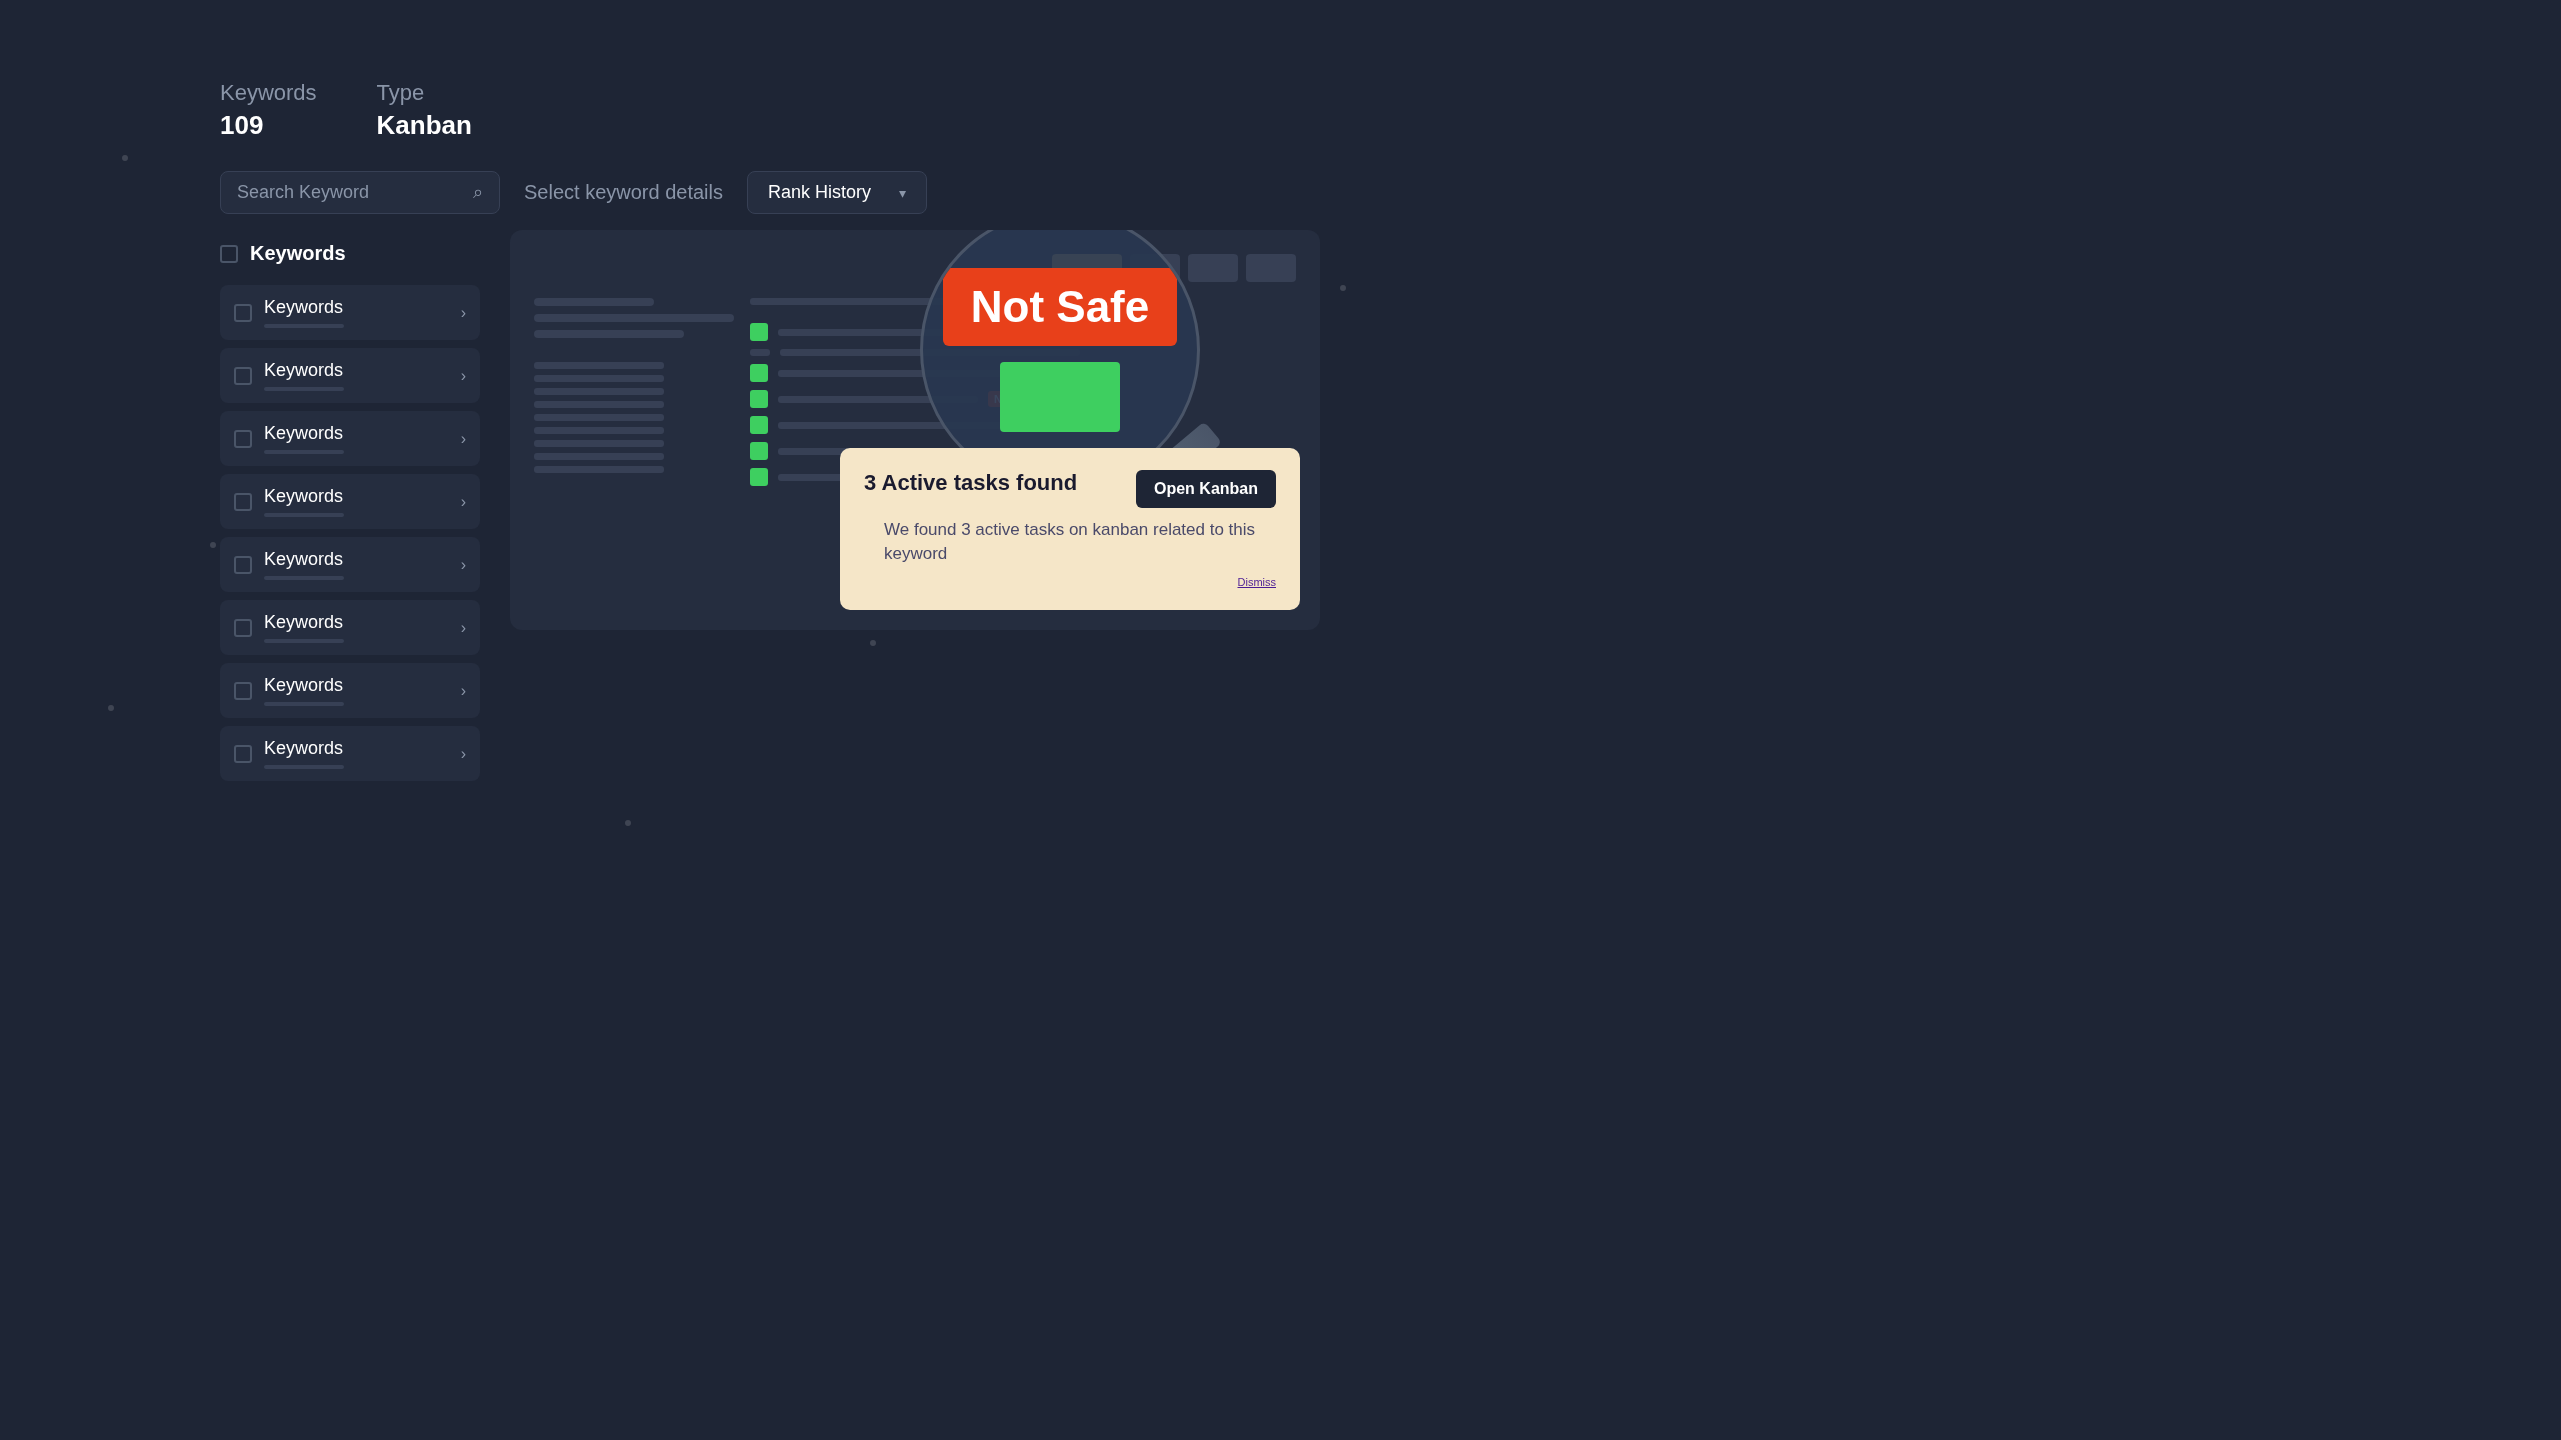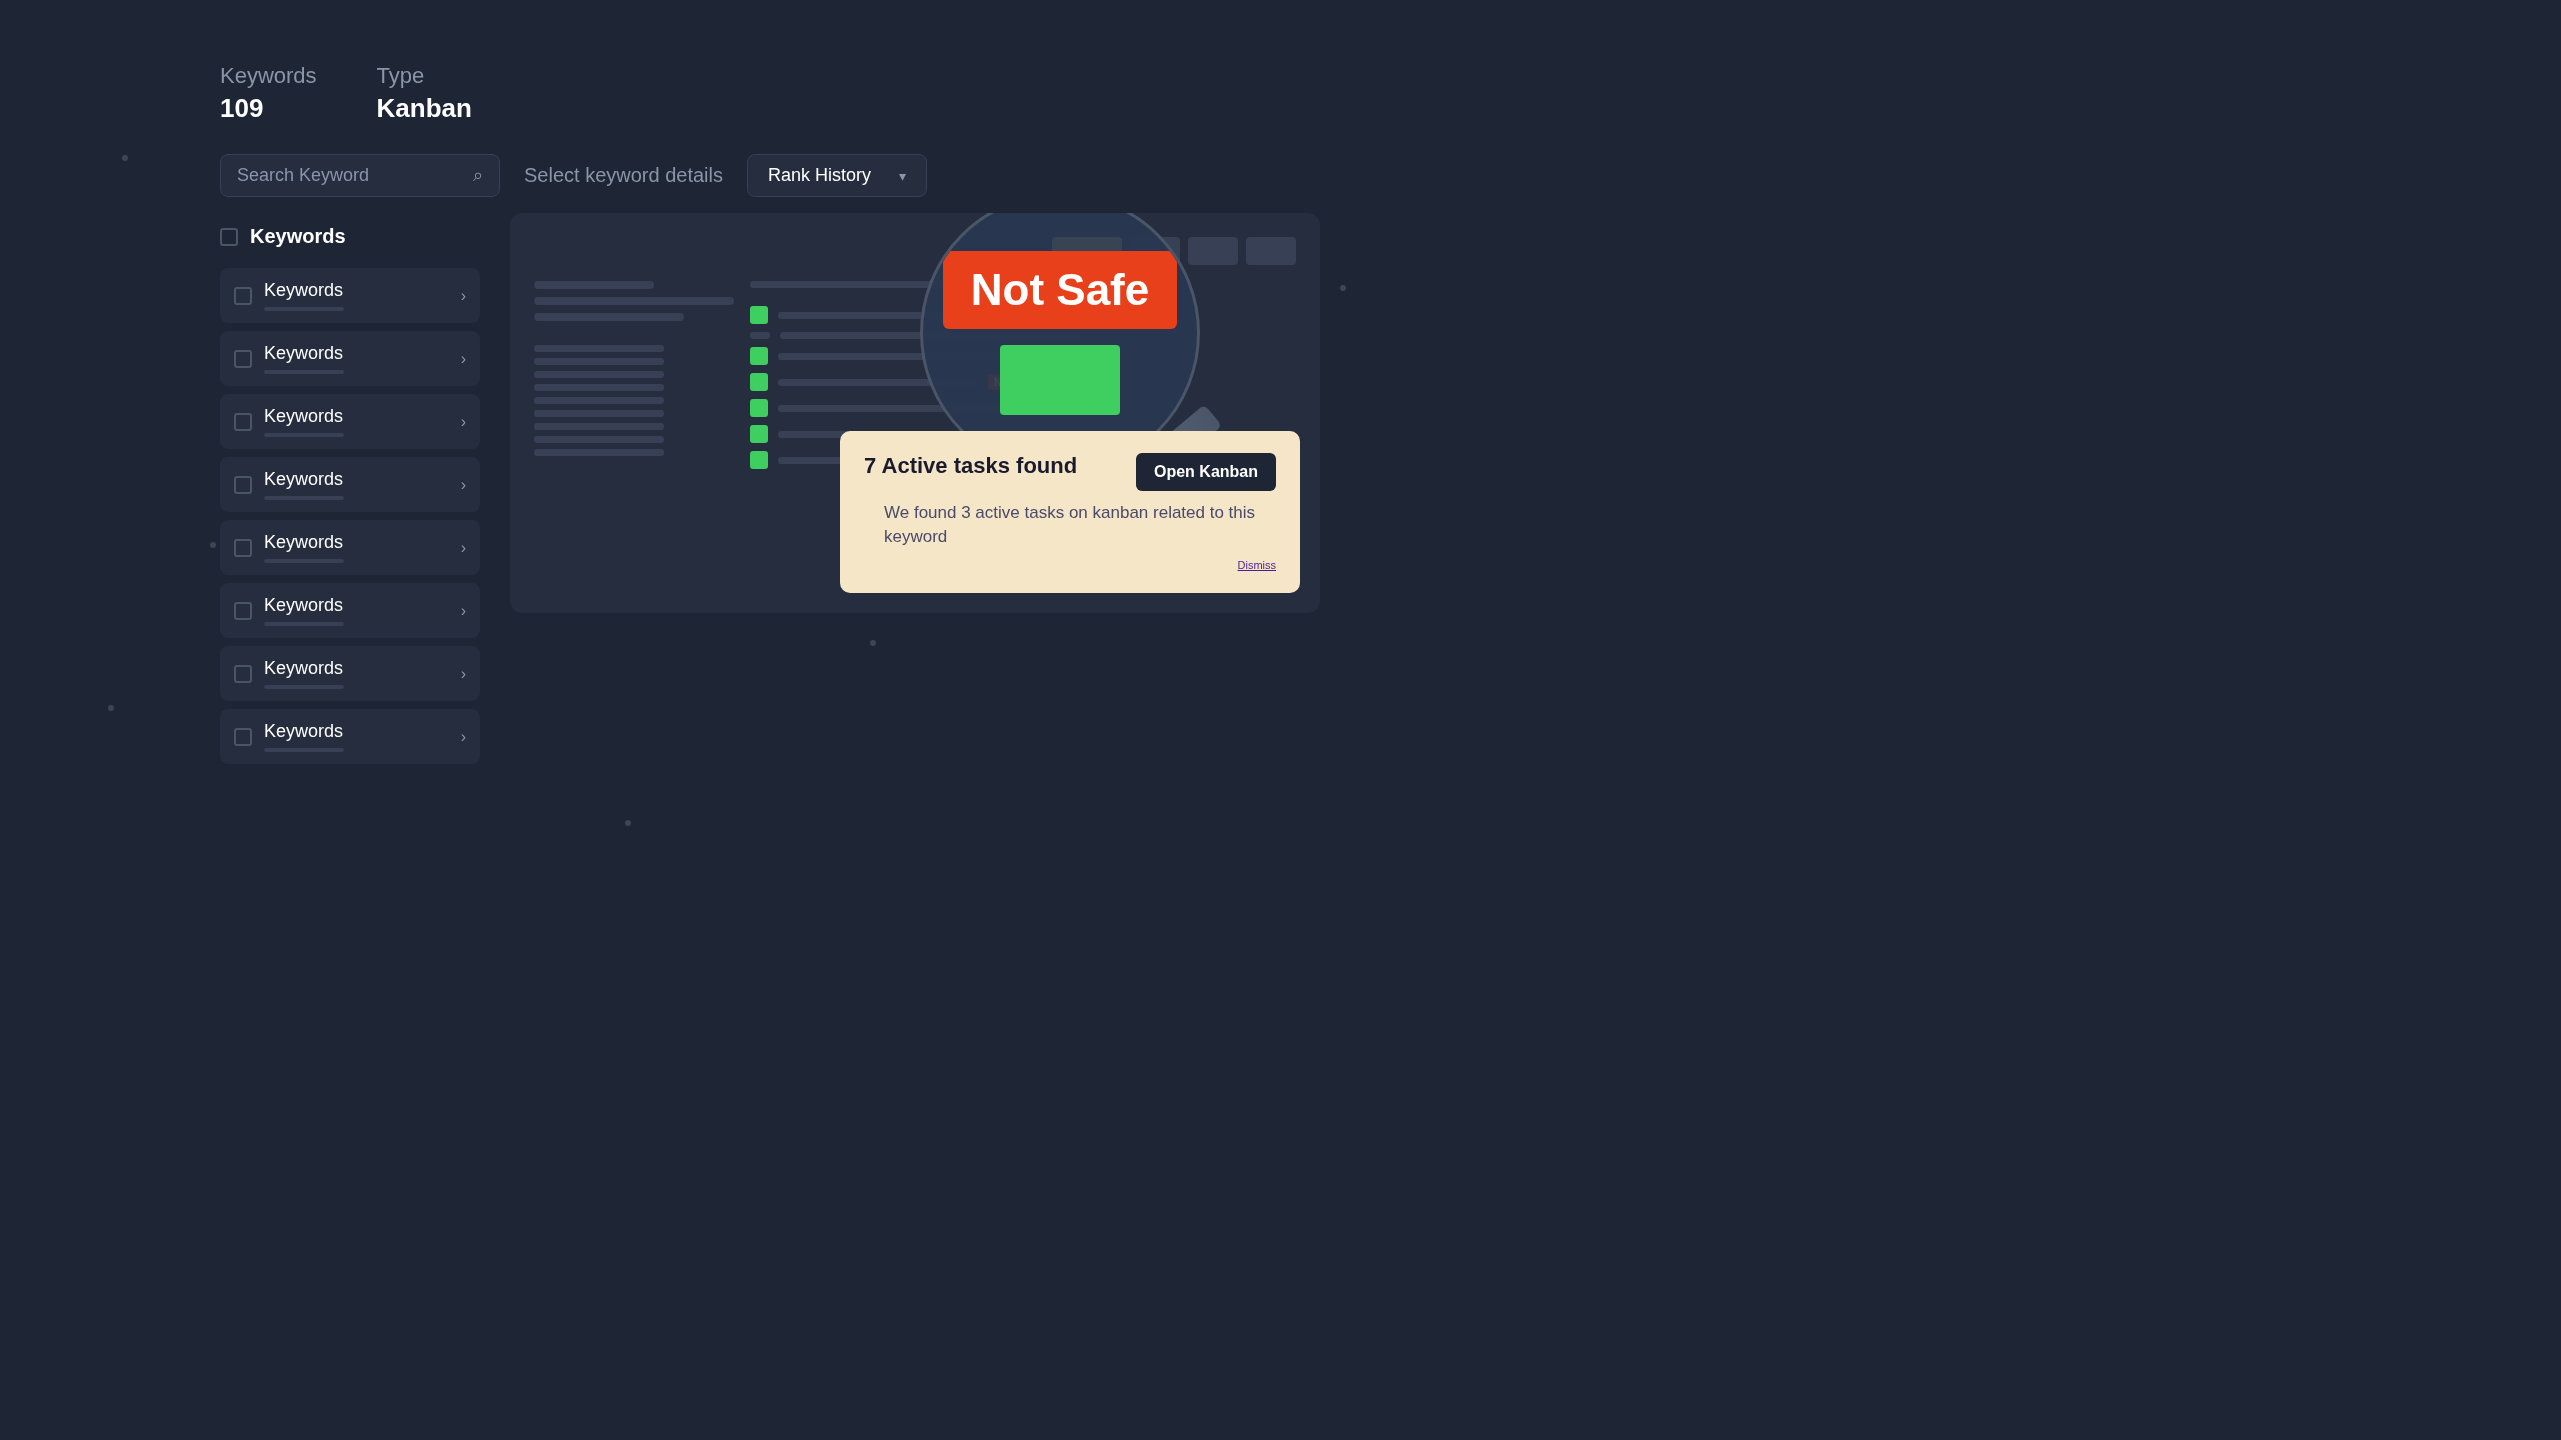--- a/index.html
+++ b/index.html
@@ -18,21 +18,21 @@
     .dot {
       position: absolute;
       width: 6px;
       height: 6px;
       border-radius: 50%;
       background: rgba(255,255,255,0.15);
     }
 
     .main-container {
       position: absolute;
-      top: 63px;
+      top: 80px;
       left: 220px;
       width: 1100px;
     }
 
     
     .stats-row {
       display: flex;
       gap: 60px;
       margin-bottom: 30px;
     }
@@ -566,21 +566,21 @@
           height: 28px;
           background: linear-gradient(90deg, #5a6a7a, #4a5568);
           border-radius: 6px;
           transform: rotate(-40deg);
           transform-origin: top left;
         "></div>
       </div>
 
       <div class="notification-card">
         <div class="notif-header">
-          <span class="notif-title">7 Active tasks found</span>
+          <span class="notif-title">3 Active tasks found</span>
           <button class="open-kanban-btn">Open Kanban</button>
         </div>
         <span class="notif-body">We found 3 active tasks on kanban related to this keyword</span>
         <span class="dismiss-link">Dismiss</span>
       </div>
 
     </div>
   </div>
 </div>
 

